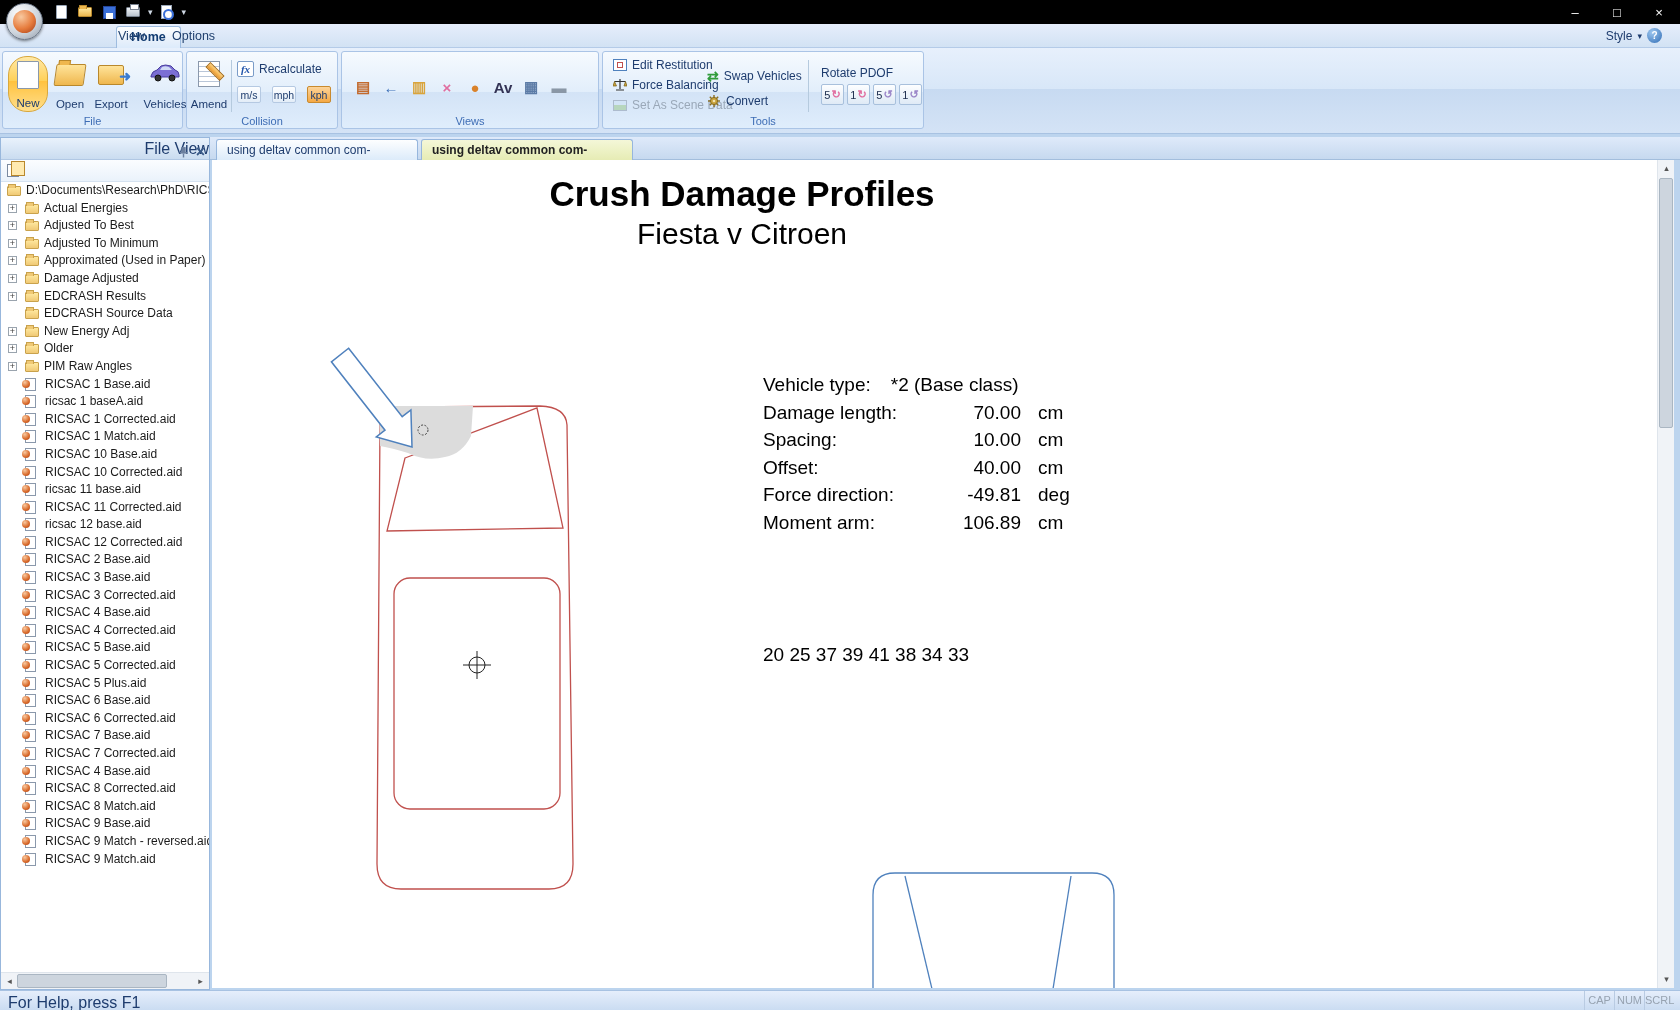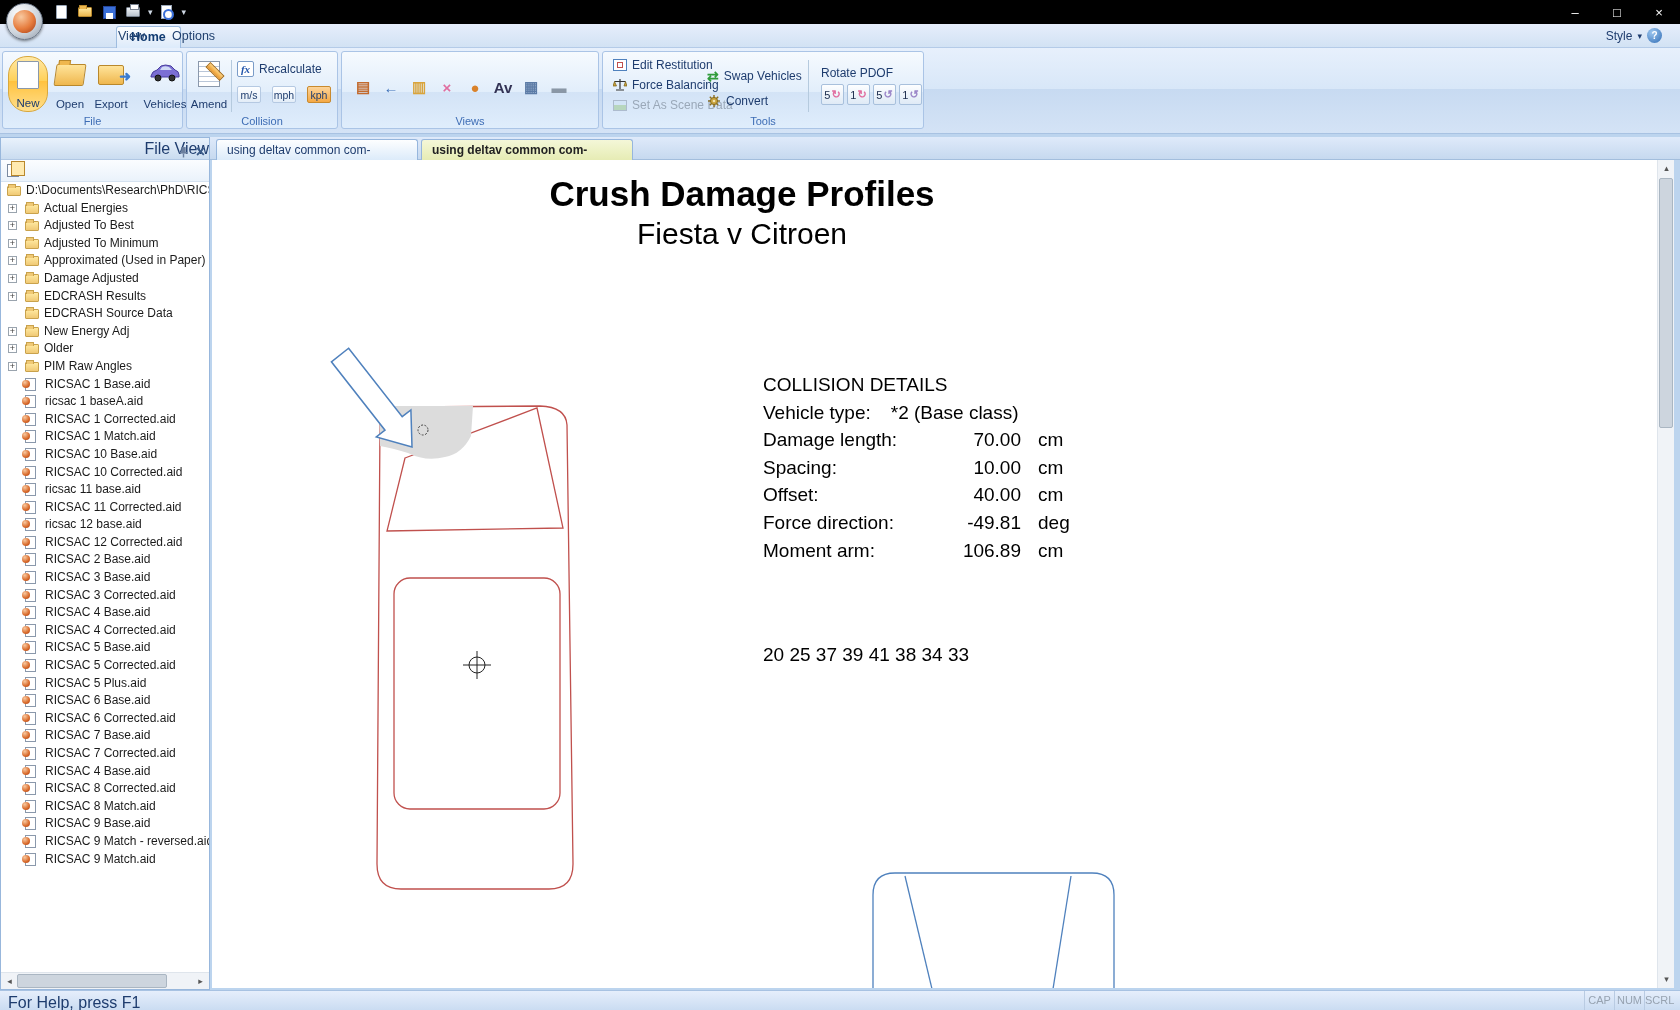--- a/index.html
+++ b/index.html
@@ -570,21 +570,20 @@
       <circle cx="211" cy="270" r="5" fill="none" stroke="#444" stroke-width="1" stroke-dasharray="2,1.5"></circle>
 
       <g stroke="#4f81bd" stroke-width="1.3" fill="none">
         <path d="M 661 829 L 661 735 Q 661 713 683 713 L 880 713 Q 902 713 902 735 L 902 829"></path>
         <line x1="693" y1="716" x2="720" y2="829"></line>
           <line x1="859" y1="716" x2="841" y2="829"></line>
       </g>
     </svg>
 
     <div class="dtext" style="top:211px;">
-      <div>COLLISION DETAILS</div>
       <div>
         <span>Vehicle type:</span><span style="margin-left:20px;">*2 (Base class)</span>
       </div>
       <div>
 
           <div class="crow">
             <span class="cl">Damage length:</span>
             <span class="cv">70.00</span>
             <span class="cu">cm</span>
           </div>

